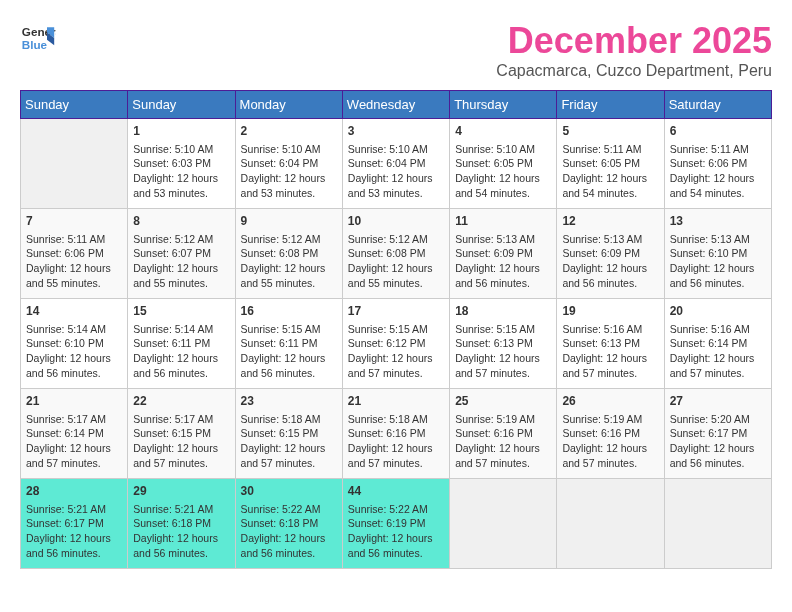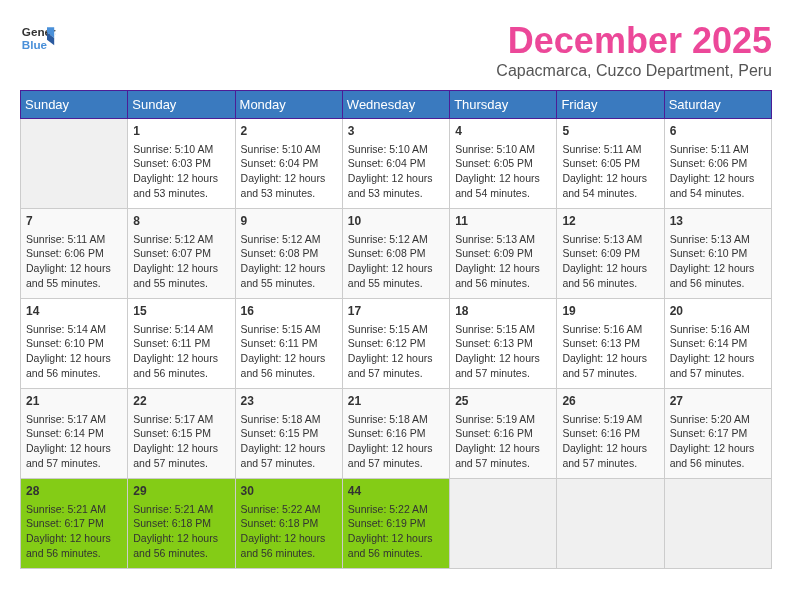--- a/index.html
+++ b/index.html
@@ -73,21 +73,21 @@
     .day-num {
       font-weight: bold;
       font-size: 12px;
       display: block;
       margin-bottom: 2px;
     }
     .empty-cell {
       background: #f0f0f0 !important;
     }
     .shaded-row td {
-      background: #84cc16;
+      background: #5eead4;
     }
   </style>
 </head>
 <body>
 
 <div class="header-area">
   <div class="logo">
     <svg class="logo-icon" viewBox="0 0 40 40" xmlns="http://www.w3.org/2000/svg">
       <text x="2" y="18" font-size="13" font-weight="bold" fill="#333">General</text>
       <text x="2" y="32" font-size="13" font-weight="bold" fill="#4a90d9">Blue</text>

